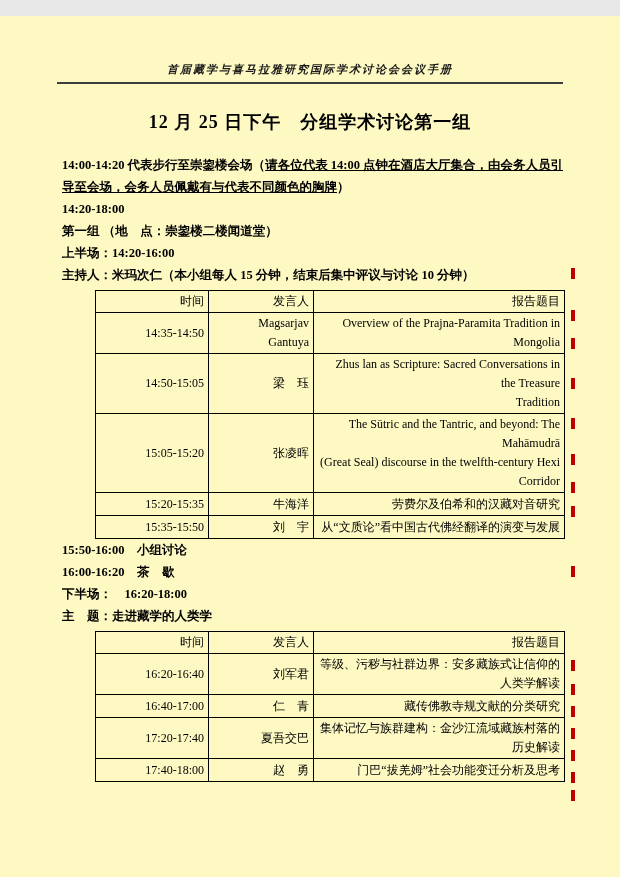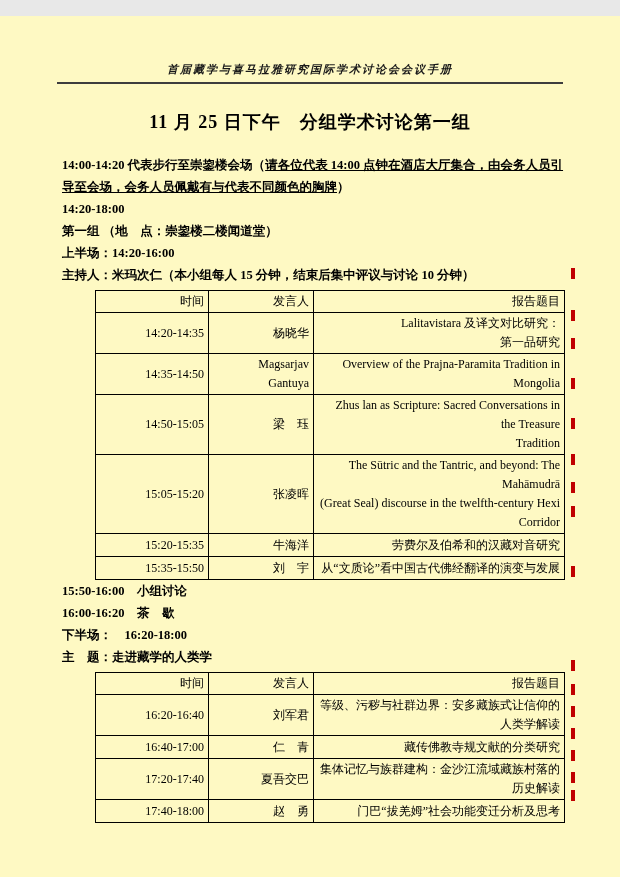--- a/index.html
+++ b/index.html
@@ -72,43 +72,37 @@
   }
 </style>
 </head>
 <body>
 
 <div class="page">
 
   <div class="running-head">首届藏学与喜马拉雅研究国际学术讨论会会议手册</div>
   <div class="head-rule"></div>
 
-  <div class="doc-title">11 月 25 日下午　分组学术讨论第一组</div>
+  <div class="doc-title">12 月 25 日下午　分组学术讨论第一组</div>
 
   <div class="content">
 
     <p><span>14:00-14:20 代表步行至崇鋆楼会场（</span><span class="uline">请各位代表 14:00 点钟在酒店大厅集合，由会务人员引导至会场，会务人员佩戴有与代表不同颜色的胸牌</span><span>）</span></p>
 
     <p>14:20-18:00</p>
     <p>第一组 （地　点：崇鋆楼二楼闻道堂）</p>
     <p>上半场：14:20-16:00</p>
     <p>主持人：米玛次仁（本小组每人 15 分钟，结束后集中评议与讨论 10 分钟）</p>
 
     <table class="tbl">
       <tbody>
           <tr class="h">
         <td class="col-time">时间</td>
         <td class="col-speaker">发言人</td>
         <td>报告题目</td>
-      </tr>
-      <tr class="r2">
-        <td>14:20-14:35</td>
-        <td>杨晓华</td>
-        <td>Lalitavistara 及译文对比研究：
-第一品研究</td>
       </tr>
       <tr class="r2">
         <td>14:35-14:50</td>
         <td>Magsarjav
 Gantuya</td>
         <td>Overview of the Prajna-Paramita Tradition in Mongolia</td>
       </tr>
       <tr class="r2">
         <td>14:50-15:05</td>
         <td>梁　珏</td>

